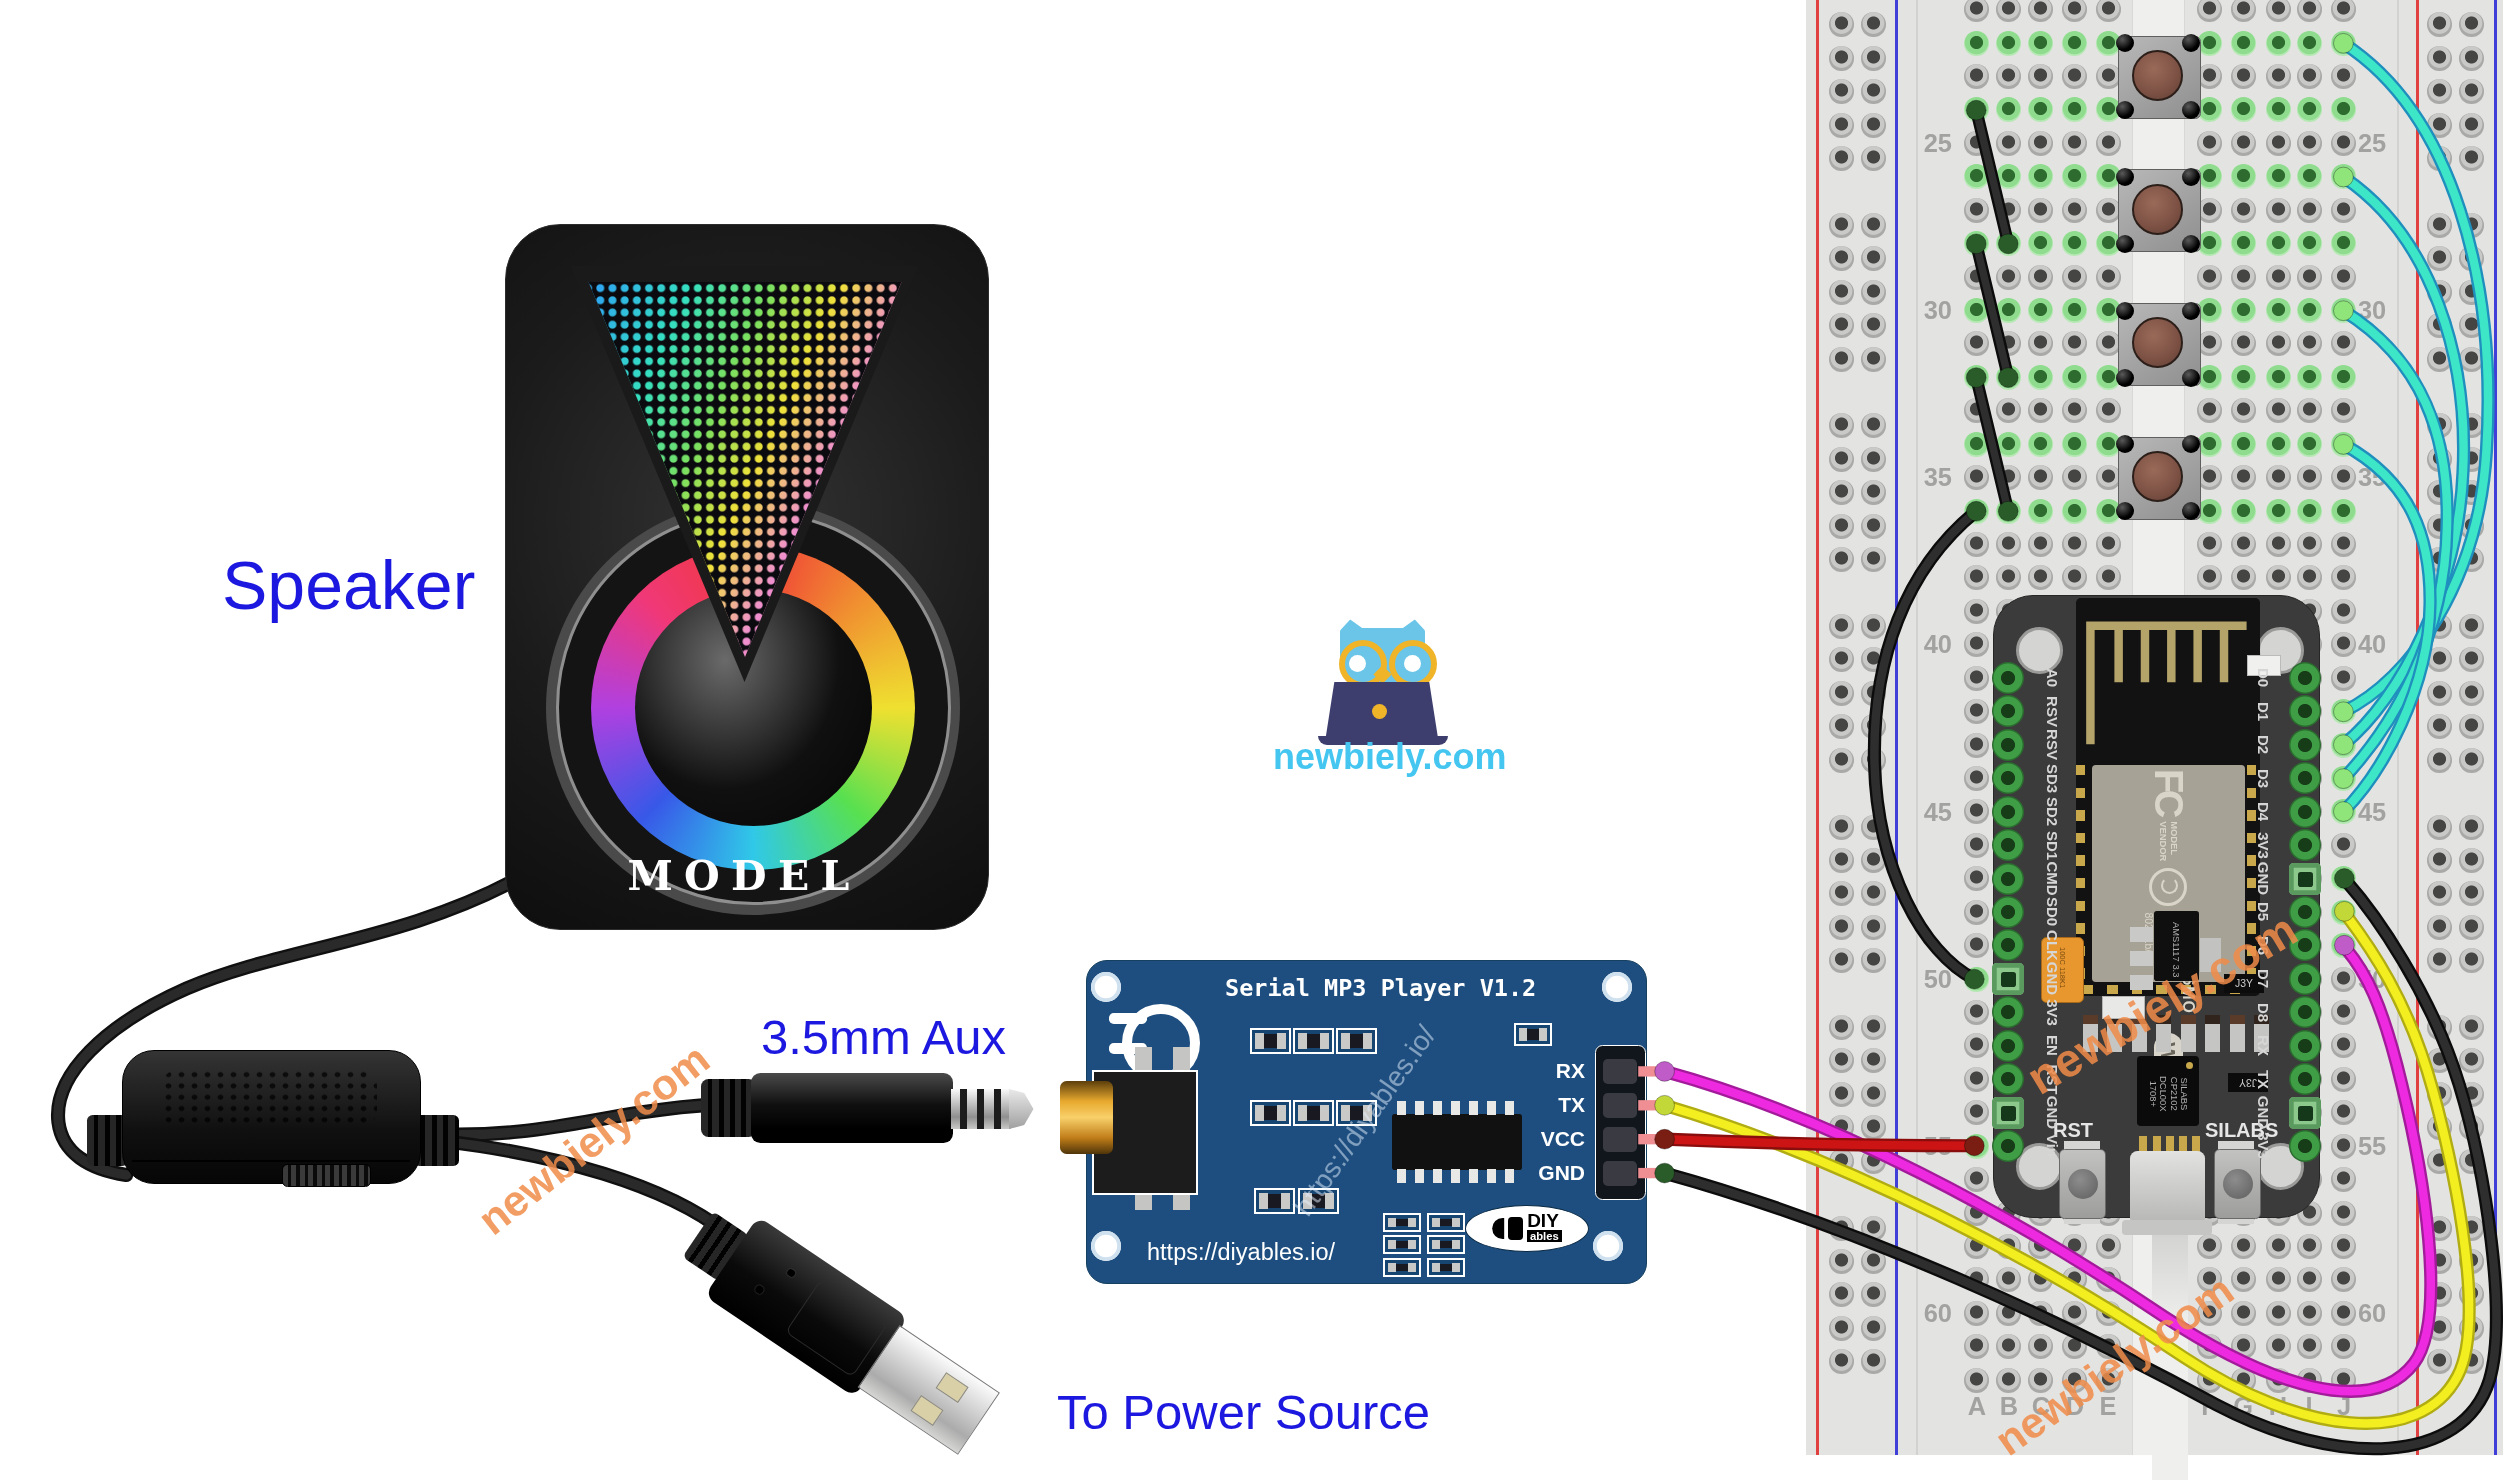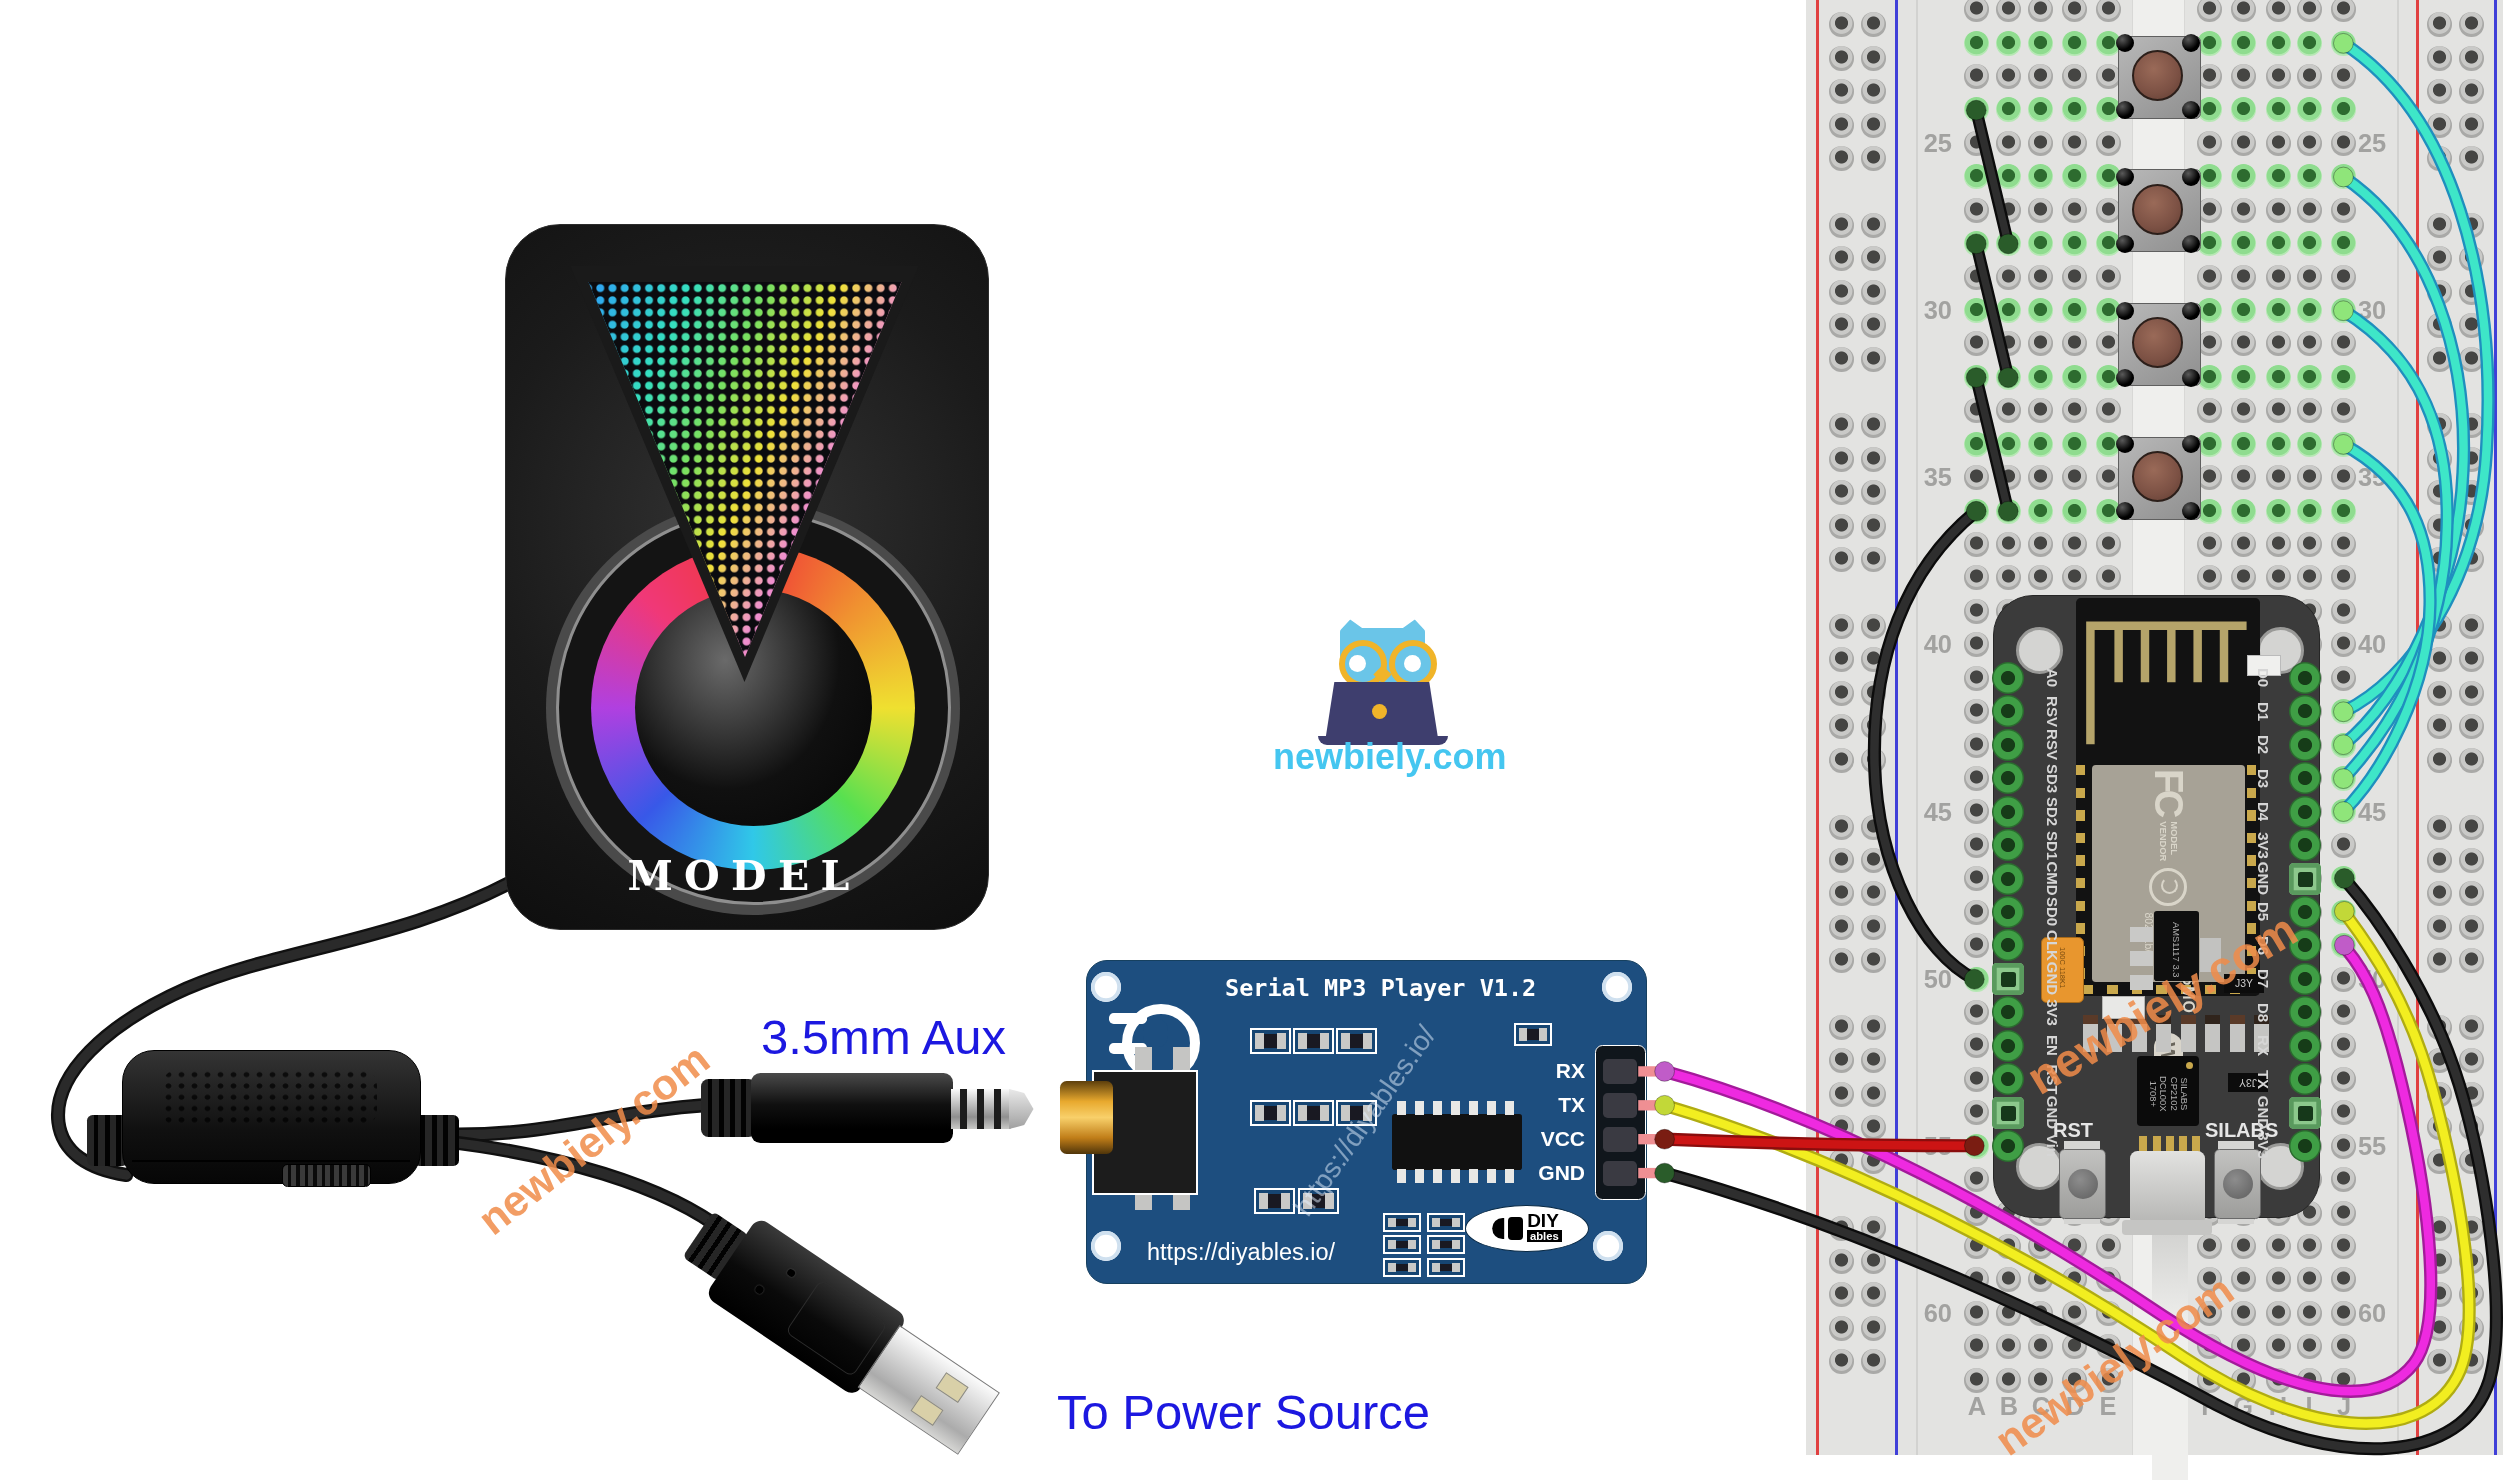--- a/index.html
+++ b/index.html
@@ -1071,20 +1071,21 @@
       <div style="position:absolute;left:55px;top:24.5px;width:7.5px;height:7.5px;border-radius:50%;background:#000;box-shadow:0 0 1.9px #555"></div>
       <div style="position:absolute;left:38px;top:56px;width:7.5px;height:7.5px;border-radius:50%;background:#000;box-shadow:0 0 1.9px #555"></div>
       <div style="position:absolute;left:87px;top:17px;width:79px;height:62px;border:1.9px solid #2c2c2c;border-radius:7.5px"></div>
     </div>
     <div class="abs" style="left:218px;top:11.3px;width:119px;height:73px;background:linear-gradient(#fbfbfb,#ababab 75%,#d5d5d3);border:1.9px solid #7a7a7a">
       <div style="position:absolute;left:64px;top:11.3px;width:24.5px;height:17px;background:#d9d0a8;border:1.9px solid #8a8a88"></div>
       <div style="position:absolute;left:56px;top:45px;width:24.5px;height:17px;background:#d9d0a8;border:1.9px solid #8a8a88"></div>
     </div>
   </div>
 
+  <div class="abs bluelbl" style="left:222px;top:546px;font-size:68px">Speaker</div>
   <div class="abs bluelbl" style="left:761px;top:1009px;font-size:49px">3.5mm Aux</div>
   <div class="abs bluelbl" style="left:1057px;top:1384px;font-size:49px">To Power Source</div>
 
   <div class="abs" style="left:1314px;top:610px;width:137px;height:169px">
     <div class="owl" style="left:26px;top:9.4px;width:85px;height:62px;background:#6ac5e8;border-radius:13px 13px 19px 19px;clip-path:polygon(0 100%,0 18%,12% 0,26% 14%,74% 14%,88% 0,100% 18%,100% 100%)"></div>
     <div class="owl" style="left:38px;top:62px;width:62px;height:24.5px;background:#6ac5e8"></div>
     <div class="owl" style="left:24.5px;top:30px;width:36px;height:36px;border-radius:50%;border:6.6px solid #f0b429;background:#6ac5e8">
       <div style="position:absolute;left:4.7px;top:8.5px;width:17px;height:17px;border-radius:50%;background:#fff"></div>
     </div>
     <div class="owl" style="left:75px;top:30px;width:36px;height:36px;border-radius:50%;border:6.6px solid #f0b429;background:#6ac5e8">

